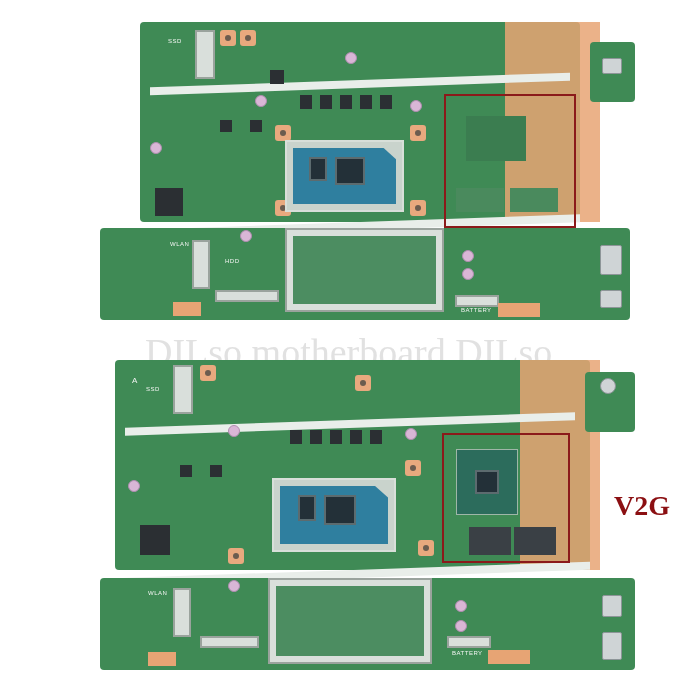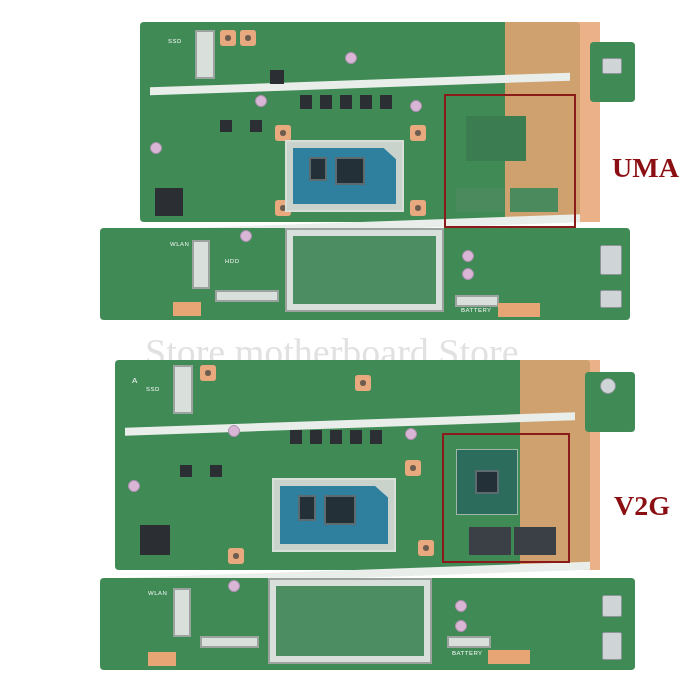--- a/index.html
+++ b/index.html
@@ -66,42 +66,41 @@
     <div class="cpu-inner"></div>
     <div class="die" style="left:22px;top:15px;width:14px;height:20px;"></div>
     <div class="die" style="left:48px;top:15px;width:26px;height:24px;"></div>
   </div>
 
   <div class="redbox" style="left:444px;top:94px;width:128px;height:130px;">
     <div class="pcb-dark" style="position:absolute;left:20px;top:20px;width:60px;height:45px;background:#3b7d50;"></div>
     <div class="ram" style="position:absolute;left:10px;top:92px;width:48px;height:24px;background:#4a8a5d;"></div>
     <div class="ram" style="position:absolute;left:64px;top:92px;width:48px;height:24px;background:#4a8a5d;"></div>
   </div>
-  <div class="tag" style="left:612px;top:152px;">UMA</div>
 
   <div class="pcb" style="left:100px;top:228px;width:530px;height:92px;"></div>
   <div class="copper" style="left:173px;top:302px;width:28px;height:14px;"></div>
   <div class="label" style="left:170px;top:241px;">WLAN</div>
   <div class="slot" style="left:192px;top:240px;width:14px;height:45px;"></div>
   <div class="label" style="left:225px;top:258px;">HDD</div>
   <div class="slot" style="left:215px;top:290px;width:60px;height:8px;"></div>
   <div class="slot" style="left:285px;top:228px;width:155px;height:80px;">
     <div class="slot-inner"></div>
   </div>
   <div class="cap" style="left:240px;top:230px;"></div>
   <div class="cap" style="left:462px;top:250px;"></div>
   <div class="cap" style="left:462px;top:268px;"></div>
   <div class="slot" style="left:455px;top:295px;width:40px;height:8px;"></div>
   <div class="label" style="left:461px;top:307px;">BATTERY</div>
   <div class="copper" style="left:498px;top:303px;width:42px;height:14px;"></div>
   <div class="port" style="left:600px;top:245px;width:20px;height:28px;"></div>
   <div class="port" style="left:600px;top:290px;width:20px;height:16px;"></div>
 </div>
 
-<div class="watermark" style="left:145px;top:330px;">Store motherboard Store</div>
+<div class="watermark" style="left:145px;top:330px;">DILso motherboard DILso</div>
 
 <div class="board" style="left:0;top:0;width:700px;height:700px;">
   <div class="pcb" style="left:115px;top:360px;width:475px;height:210px;"></div>
   <div class="copper" style="left:520px;top:360px;width:80px;height:210px;opacity:0.85;"></div>
   <div class="pcb" style="left:585px;top:372px;width:50px;height:60px;"></div>
   <div class="port" style="left:600px;top:378px;width:14px;height:14px;border-radius:50%;"></div>
 
   <div class="strip" style="left:125px;top:420px;width:450px;"></div>
   <div class="strip" style="left:115px;top:570px;width:475px;"></div>
 

